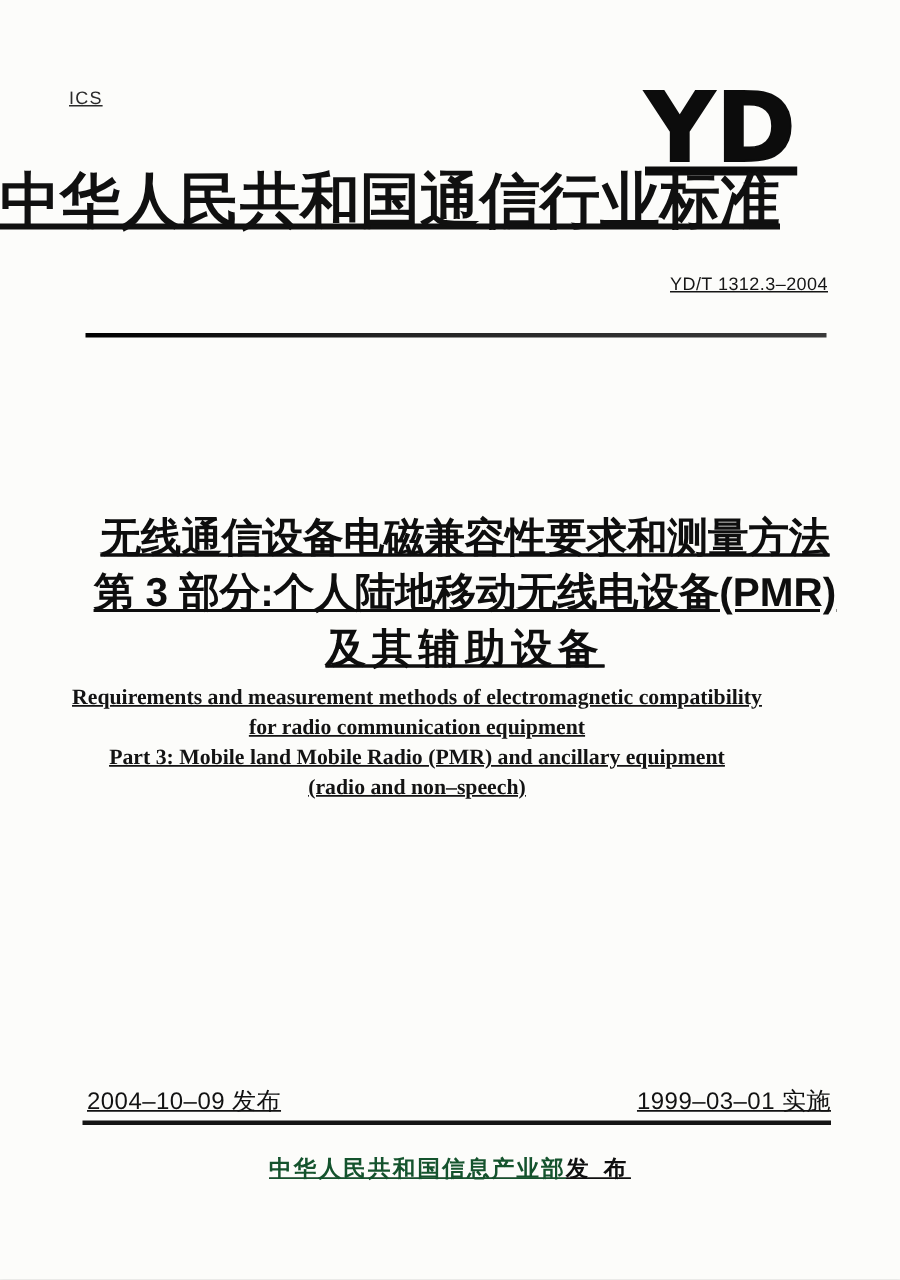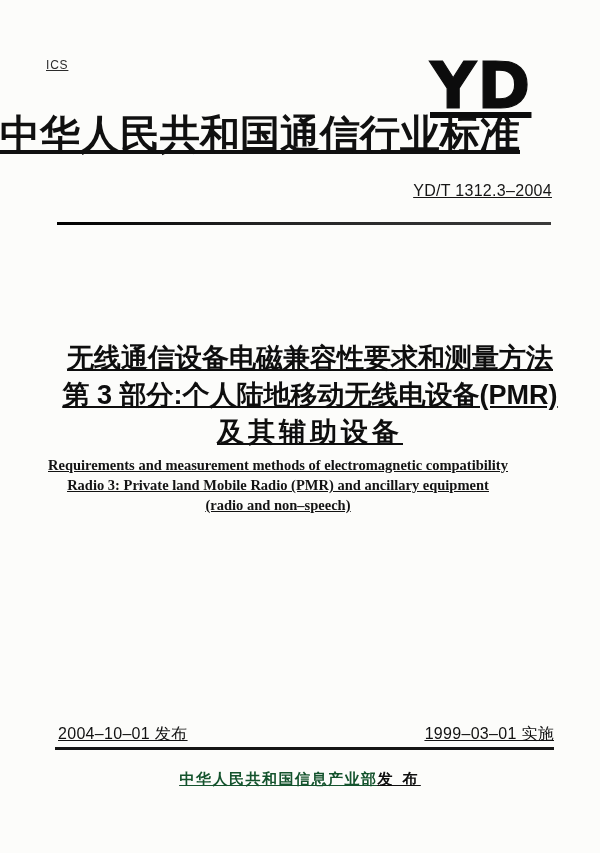--- a/index.html
+++ b/index.html
@@ -25,21 +25,21 @@
     color:#0c0c0c; letter-spacing:1px;
     -webkit-text-stroke:1.2px #0c0c0c;
   }
   .org-heading {
     position:absolute; top:110px; left:0; width:491px;
     font-size:40px; font-weight:bold; line-height:1.2;
     color:#101010; white-space:nowrap;
   }
   .std-number {
     position:absolute; top:182px; right:48px;
-    font-size:16px; color:#161616; letter-spacing:.3px;
+    font-size:12px; color:#161616; letter-spacing:.3px;
   }
   .rule-top {
     position:absolute; top:222px; left:57px; width:494px; height:3px;
     background:linear-gradient(to right,#000 0%,#222 40%,#3a3a3a 100%);
   }
   .cn-title {
     position:absolute; top:340px; left:10px; width:600px;
     text-align:center;
     font-size:27px; font-weight:bold; line-height:37px;
     color:#0e0e0e; white-space:nowrap;
@@ -91,26 +91,27 @@
   <div class="rule-top"></div>
 
   <div class="cn-title">
     <div class="line1">无线通信设备电磁兼容性要求和测量方法</div>
     <div class="line2">第 3 部分:个人陆地移动无线电设备(PMR)</div>
     <div class="line3">及其辅助设备</div>
   </div>
 
   <div class="en-title">
     <div>Requirements and measurement methods of electromagnetic compatibility</div>
-    <div>Radio 3: Private land Mobile Radio (PMR) and ancillary equipment</div>
+    <div>for radio communication equipment</div>
+    <div>Part 3: Mobile land Mobile Radio (PMR) and ancillary equipment</div>
     <div>(radio and non–speech)</div>
   </div>
 
   <div class="dates-row">
-    <span>2004–10–01 发布</span>
+    <span>2004–10–09 发布</span>
     <span>1999–03–01 实施</span>
   </div>
 
   <div class="rule-bottom"></div>
 
   <div class="issuer-row">
     <span class="issuer-name">中华人民共和国信息产业部</span><span class="issue-action">发 布</span>
   </div>
 
 </div>

